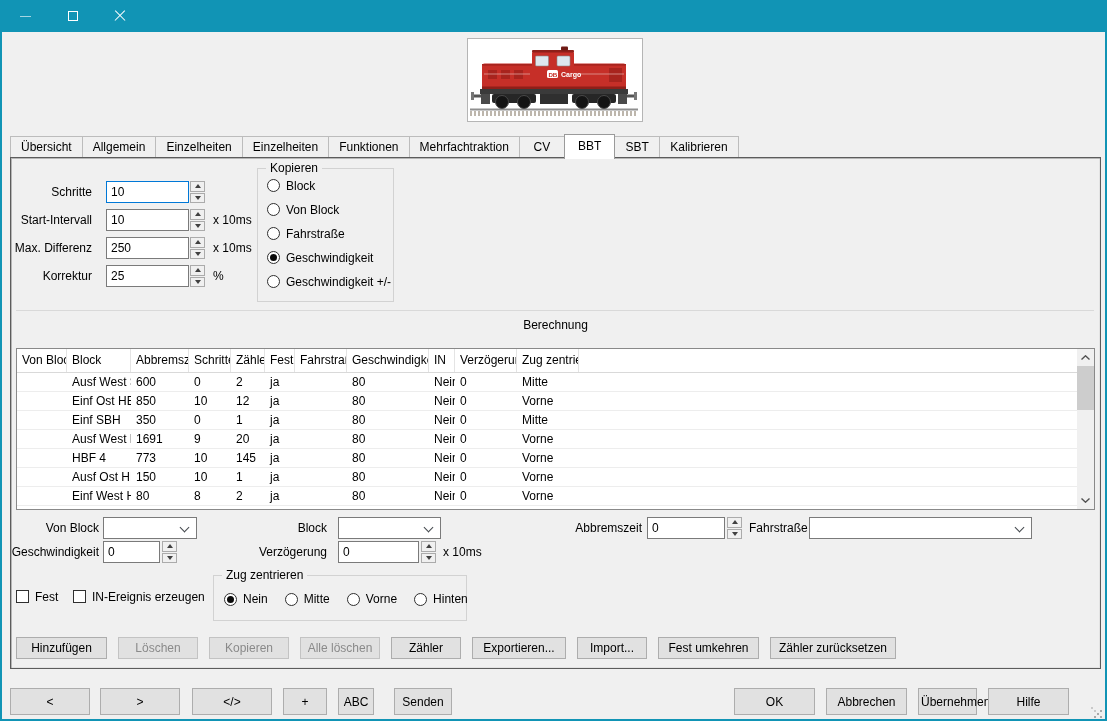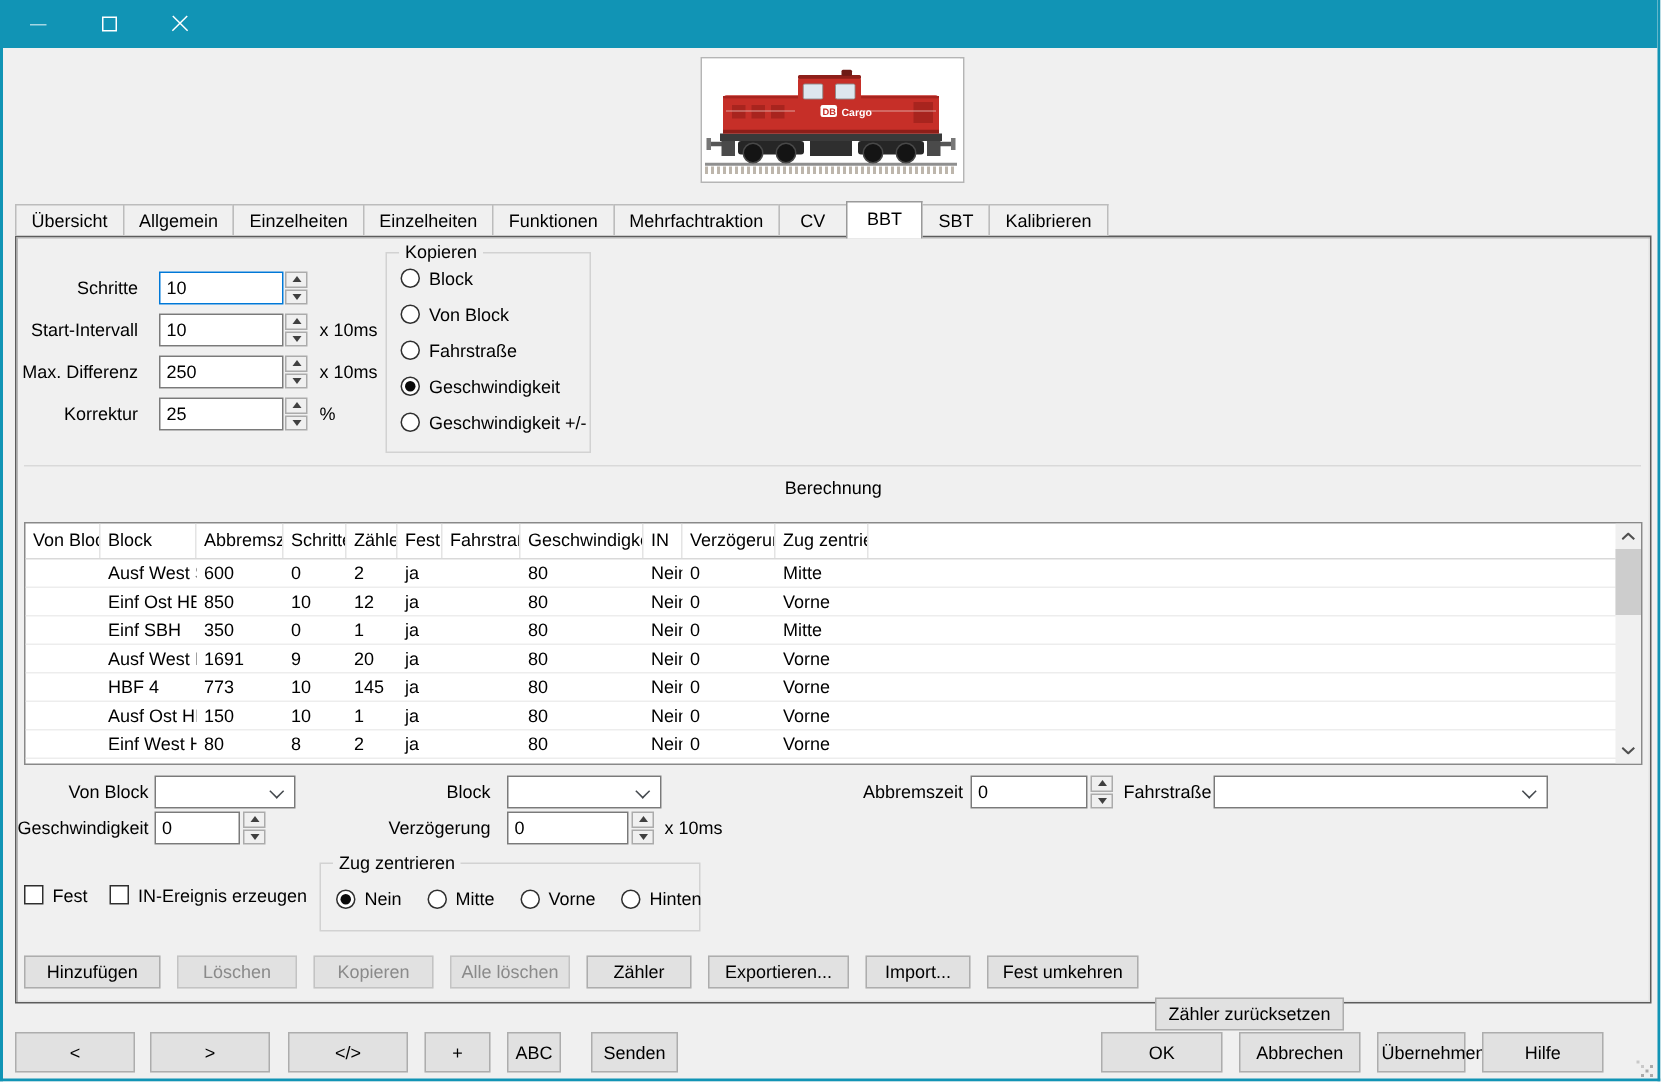--- a/index.html
+++ b/index.html
@@ -449,21 +449,21 @@
 
     <div class="actions" id="actions">
         <button class="btn" style="width: 91px;">Hinzufügen</button>
         <button class="btn" disabled="" style="width: 80px;">Löschen</button>
         <button class="btn" disabled="" style="width: 80px;">Kopieren</button>
         <button class="btn" disabled="" style="width: 80px;">Alle löschen</button>
         <button class="btn" style="width: 70px;">Zähler</button>
         <button class="btn" style="width: 94px;">Exportieren...</button>
         <button class="btn" style="width: 70px;">Import...</button>
         <button class="btn" style="width: 101px;">Fest umkehren</button>
-        <button class="btn" style="width: 126px; margin-top: 28px;">Zähler zurücksetzen</button>
+        <button class="btn" style="width: 126px;">Zähler zurücksetzen</button>
       </div>
   </div>
 
   <div class="bottombar">
     <div class="bb-left" id="bb-left">
         <button class="btn" style="width: 80px; margin-left: 0px;">&lt;</button>
         <button class="btn" style="width: 80px; margin-left: 10px;">&gt;</button>
         <button class="btn" style="width: 80px; margin-left: 12px;">&lt;/&gt;</button>
         <button class="btn" style="width: 44px; margin-left: 11px;">+</button>
         <button class="btn" style="width: 36px; margin-left: 11px;">ABC</button>

